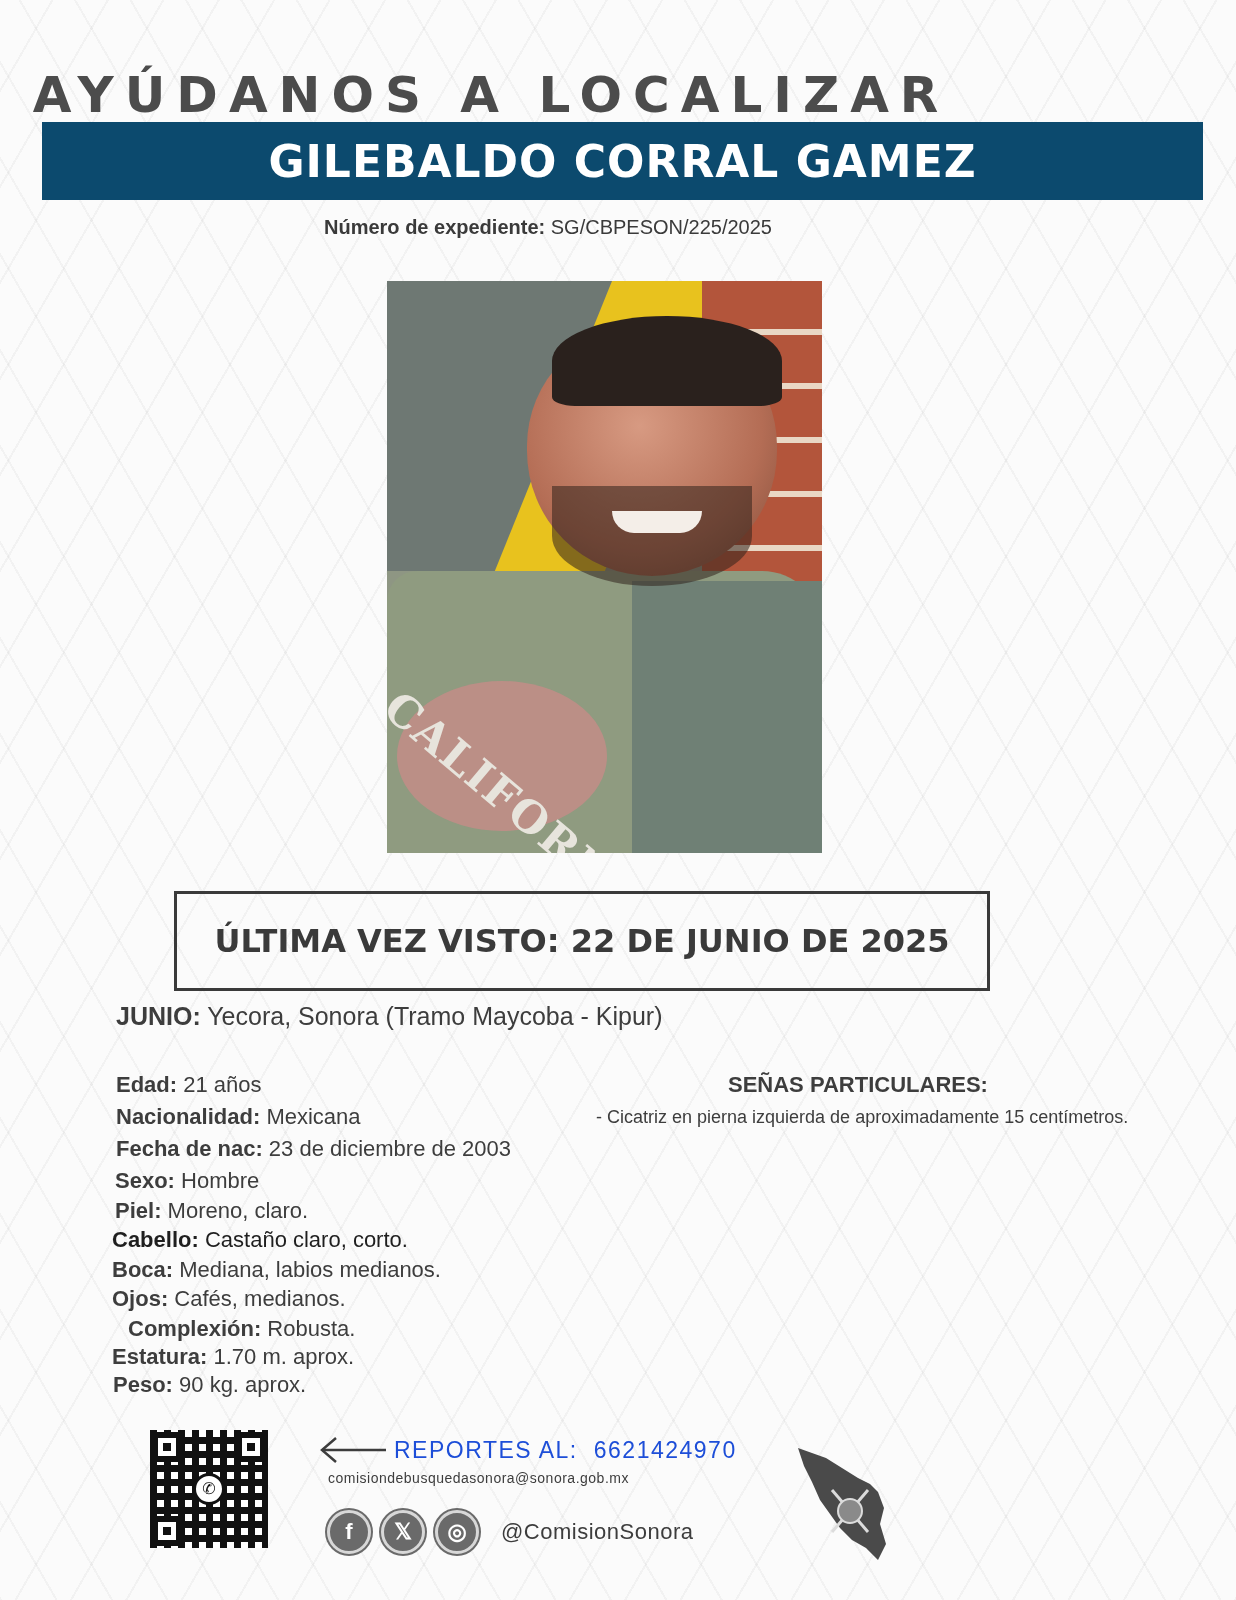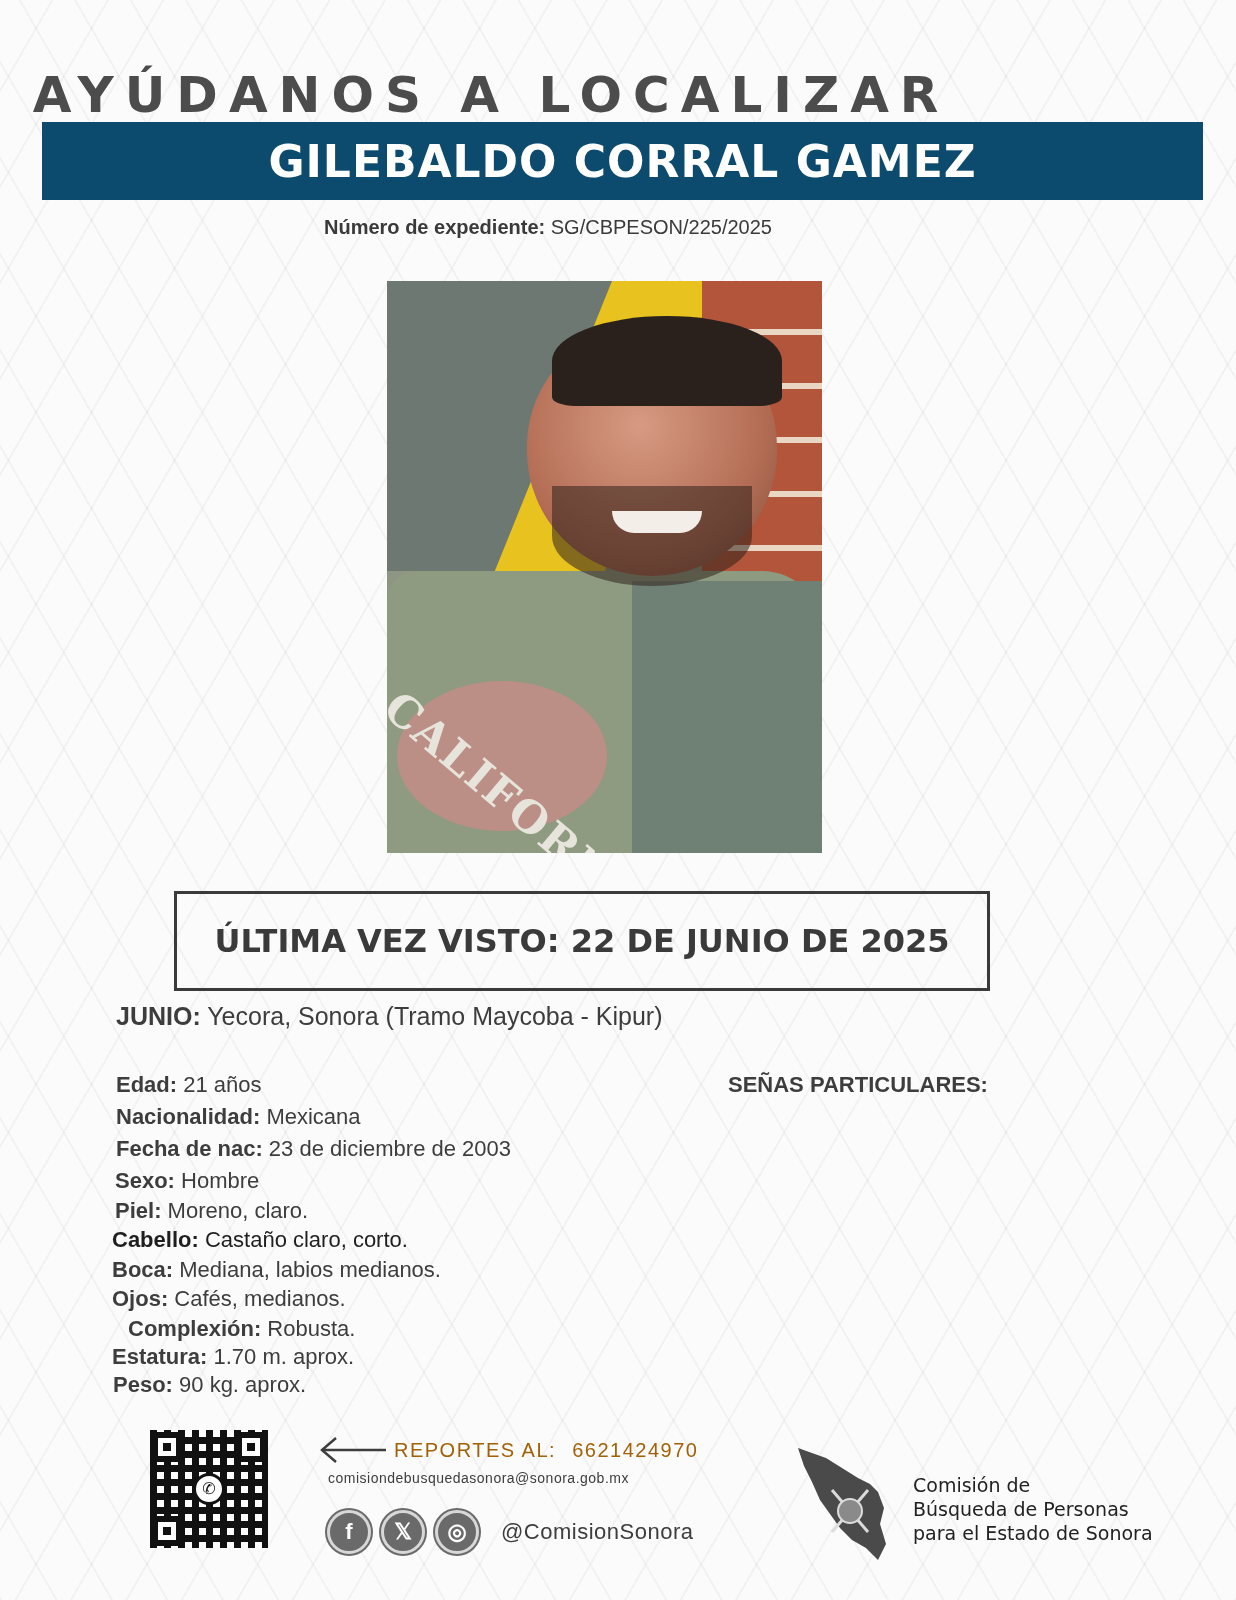--- a/index.html
+++ b/index.html
@@ -102,21 +102,21 @@
   }
   .qr .finder { position:absolute; width:30px; height:30px; border:6px solid #111; background:#fff; }
   .qr .finder::after { content:""; position:absolute; left:5px; top:5px; width:8px; height:8px; background:#111; }
   .qr .wa { position:absolute; left:43px; top:43px; width:32px; height:32px; border-radius:50%; background:#fff; border:3px solid #111; font-size:16px; line-height:26px; text-align:center; color:#111; }
 
   .reportes {
     position: absolute; top: 1435px; left: 318px;
     display: flex; align-items: center;
   }
   .arrow-icon { width: 70px; height: 30px; margin-right: 6px; }
-  .reportes span { font-size: 20px; color: #a16207; letter-spacing: 1.5px; }
+  .reportes span { font-size: 23px; color: #1d4ed8; letter-spacing: 1.5px; }
   .email {
     position: absolute; top: 1470px; left: 328px;
     font-size: 14px; color: #3d3d3d; letter-spacing: 0.5px;
   }
   .socials { position: absolute; top: 1510px; left: 327px; display: flex; align-items: center; }
   .social-btn {
     width: 44px; height: 44px; border-radius: 50%;
     background: #6a6a6a; border: 3px solid #d8d8d8; box-shadow: 0 0 0 2px #6a6a6a;
     color: #fff; display: flex; align-items: center; justify-content: center;
     margin-right: 10px; font-weight: bold; font-size: 22px;
@@ -211,20 +211,21 @@
       <span class="lbl">Estatura:</span>
       <span>1.70 m. aprox.</span>
     </div>
     <div class="attr" style="top:300px; left:1px;">
       <span class="lbl">Peso:</span>
       <span>90 kg. aprox.</span>
     </div>
   </div>
 
   <div class="senas-title">SEÑAS PARTICULARES:</div>
+  <div class="senas-item">- Cicatriz en pierna izquierda de aproximadamente 15 centímetros.</div>
 
   <div class="qr">
     <div class="finder" style="left:2px; top:2px;"></div>
     <div class="finder" style="right:2px; top:2px;"></div>
     <div class="finder" style="left:2px; bottom:2px;"></div>
     <div class="wa">✆</div>
   </div>
 
   <div class="reportes">
     <svg class="arrow-icon" viewBox="0 0 70 30">
@@ -244,19 +245,14 @@
     <span class="handle">@ComisionSonora</span>
   </div>
 
   <svg class="logo" viewBox="0 0 100 118">
     <polygon points="2,4 30,14 62,34 74,40 82,48 88,64 84,80 90,100 82,116 70,104 56,96 44,84 34,70 24,56 16,38 8,22" fill="#4a4a4a"></polygon>
     <line x1="36" y1="46" x2="72" y2="88" stroke="#dcdcdc" stroke-width="3"></line>
     <line x1="72" y1="46" x2="36" y2="88" stroke="#dcdcdc" stroke-width="3"></line>
     <circle cx="54" cy="67" r="12" fill="#8a8a8a" stroke="#dcdcdc" stroke-width="2"></circle>
   </svg>
 
-  <div class="org-name">
-    <div>Comisión de</div>
-    <div>Búsqueda de Personas</div>
-    <div>para el Estado de Sonora</div>
-  </div>
 
 </div>
 
 </body></html>

